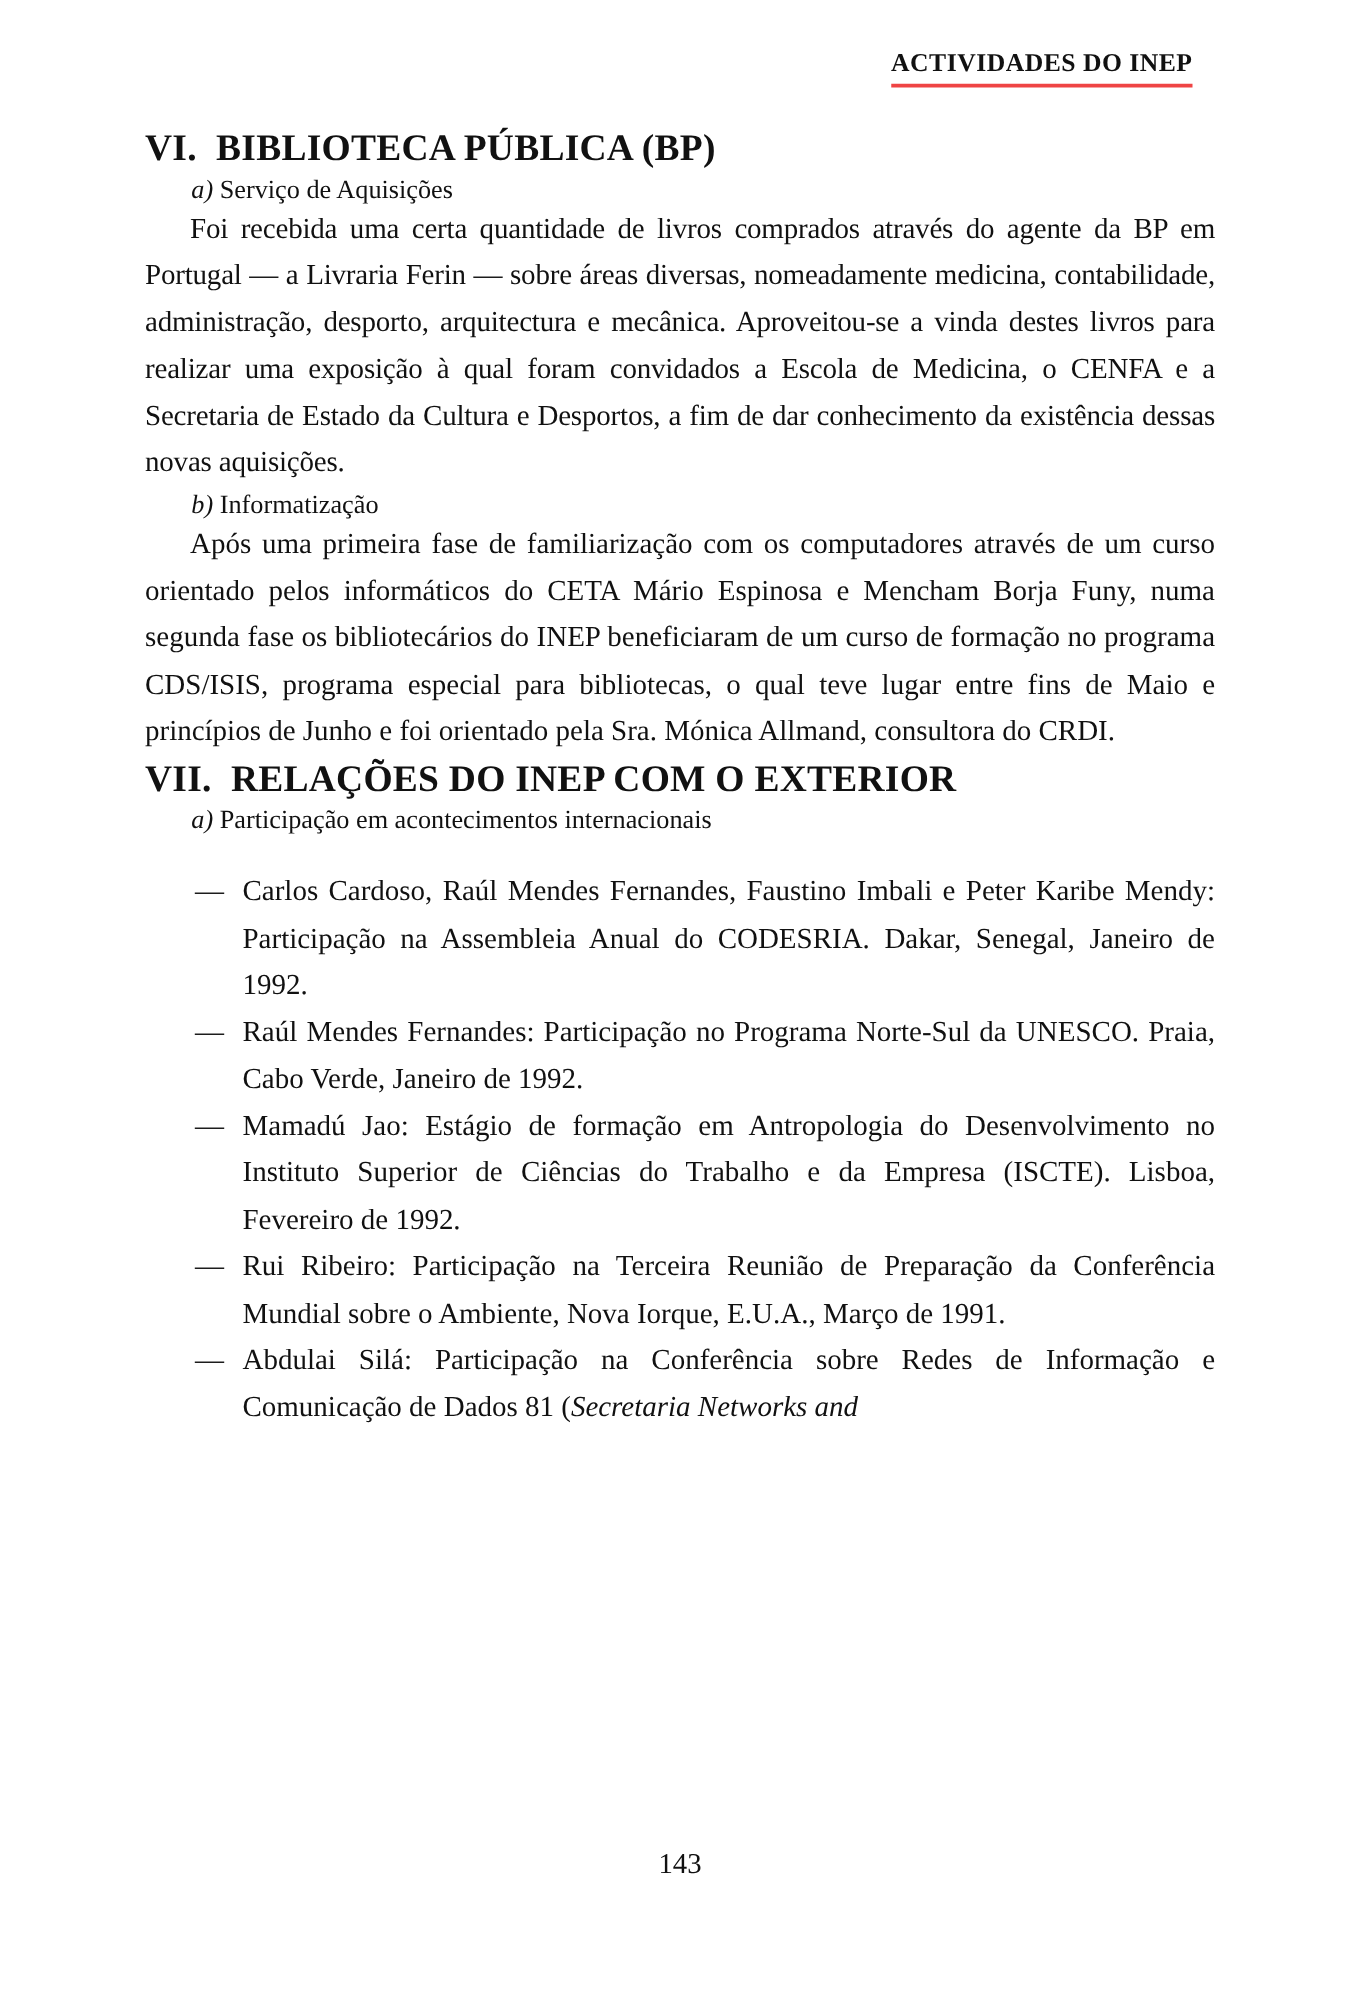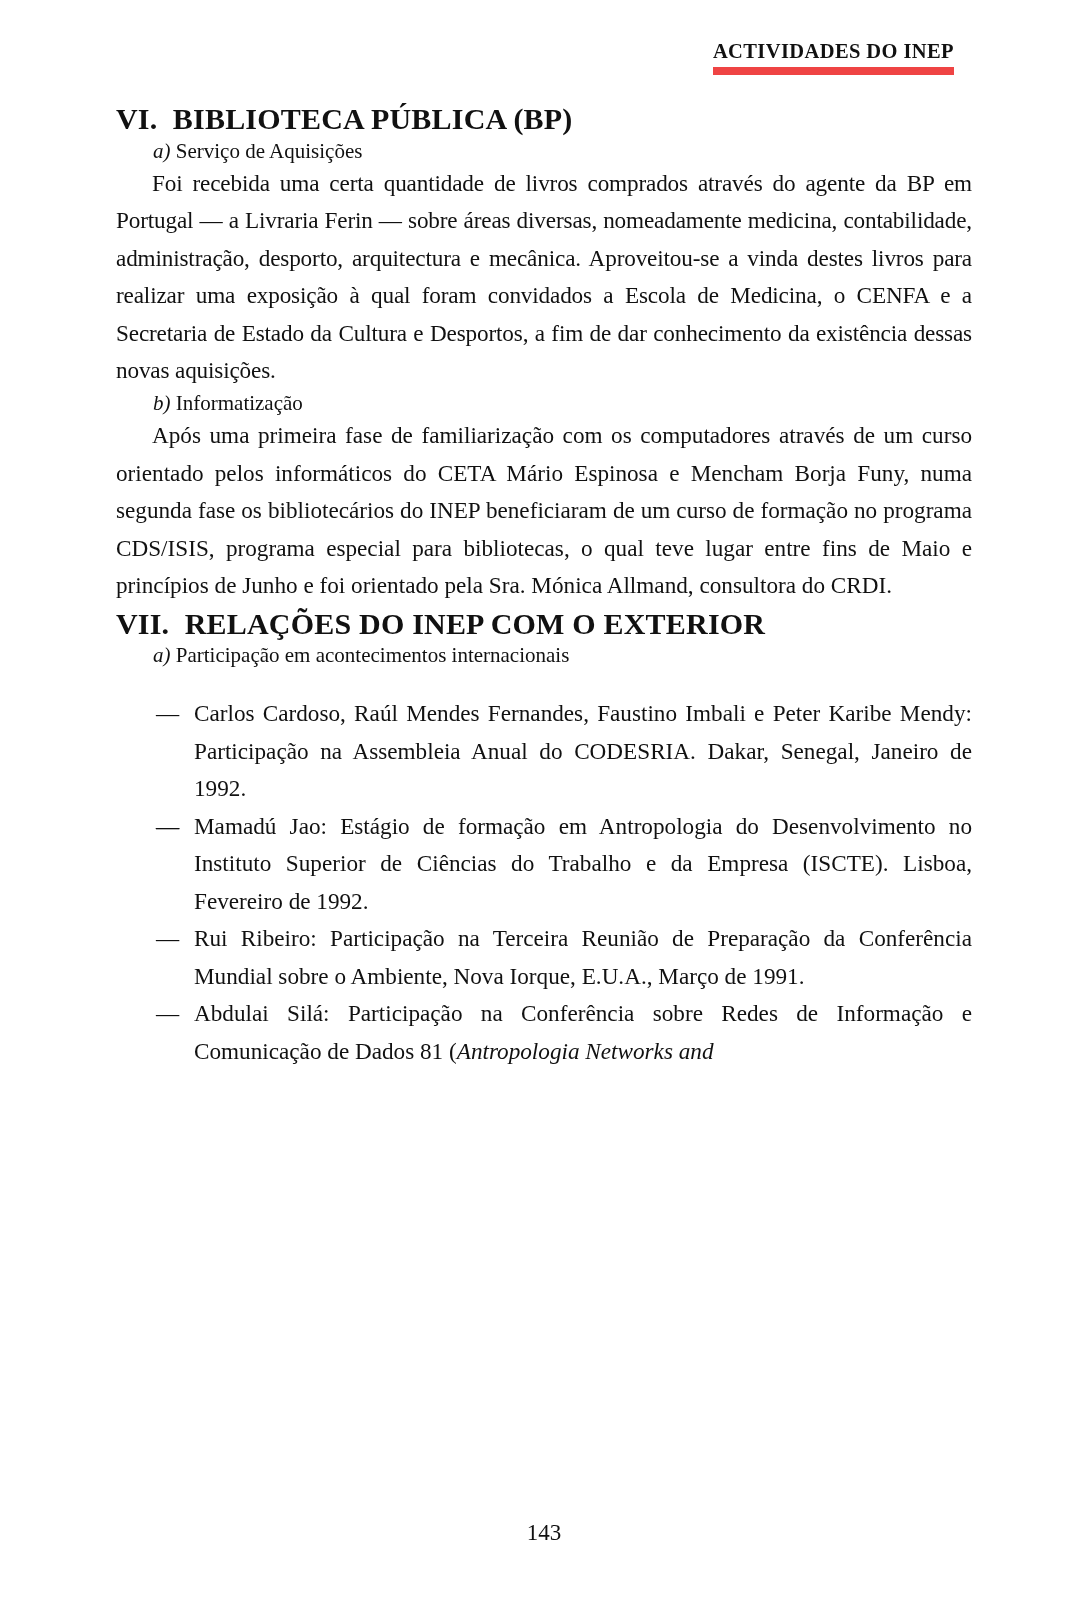--- a/index.html
+++ b/index.html
@@ -26,21 +26,21 @@
     left: 98px;
     width: 856px;
     text-align: right;
   }
   .running-head-text {
     display: inline-block;
     font-weight: bold;
     font-size: 20.5px;
     letter-spacing: 0.4px;
     padding-bottom: 4px;
-    border-bottom: 8px solid #ef4444;
+    border-bottom: 3px solid #ef4444;
     white-space: nowrap;
   }
 
   
   .content {
     position: absolute;
     left: 116px;
     top: 100px;
     width: 856px;
   }
@@ -109,21 +109,20 @@
   .ital { }
 
   
   .folio {
     position: absolute;
     left: 0;
     right: 0;
     top: 1478px;
     text-align: center;
     font-size: 23px;
-    margin-top: 42px;
   }
 </style>
 </head>
 <body>
 
 <div class="page">
 
   <div class="running-head">
     <span class="running-head-text">ACTIVIDADES DO INEP</span>
   </div>
@@ -150,30 +149,30 @@
 
     <h2 class="subsection sub-a2">
       <span class="lbl">a)</span><span> </span><span>Participação em acontecimentos internacionais</span>
     </h2>
 
     <ul class="dash-list">
       <li>
         <span class="dash">—</span><span>Carlos Cardoso, Raúl Mendes Fernandes, Faustino Imbali e Peter Karibe Mendy: Participação na Assembleia Anual do CODESRIA. Dakar, Senegal, Janeiro de 1992.</span><i></i>
       </li>
       <li>
-        <span class="dash">—</span><i></i>
+        <span class="dash">—</span><span>Raúl Mendes Fernandes: Participação no Programa Norte-Sul da UNESCO. Praia, Cabo Verde, Janeiro de 1992.</span><i></i>
       </li>
       <li>
         <span class="dash">—</span><span>Mamadú Jao: Estágio de formação em Antropologia do Desenvolvimento no Instituto Superior de Ciências do Trabalho e da Empresa (ISCTE). Lisboa, Fevereiro de 1992.</span><i></i>
       </li>
       <li>
         <span class="dash">—</span><span>Rui Ribeiro: Participação na Terceira Reunião de Preparação da Conferência Mundial sobre o Ambiente, Nova Iorque, E.U.A., Março de 1991.</span><i></i>
       </li>
       <li>
-        <span class="dash">—</span><span>Abdulai Silá: Participação na Conferência sobre Redes de Informação e Comunicação de Dados 81 (</span><i>Antropologia Networks and</i>
+        <span class="dash">—</span><span>Abdulai Silá: Participação na Conferência sobre Redes de Informação e Comunicação de Dados 81 (</span><i>Secretaria Networks and</i>
       </li>
     </ul>
 
   </div>
 
   <div class="folio">143</div>
 
 </div>
 
 </body></html>

